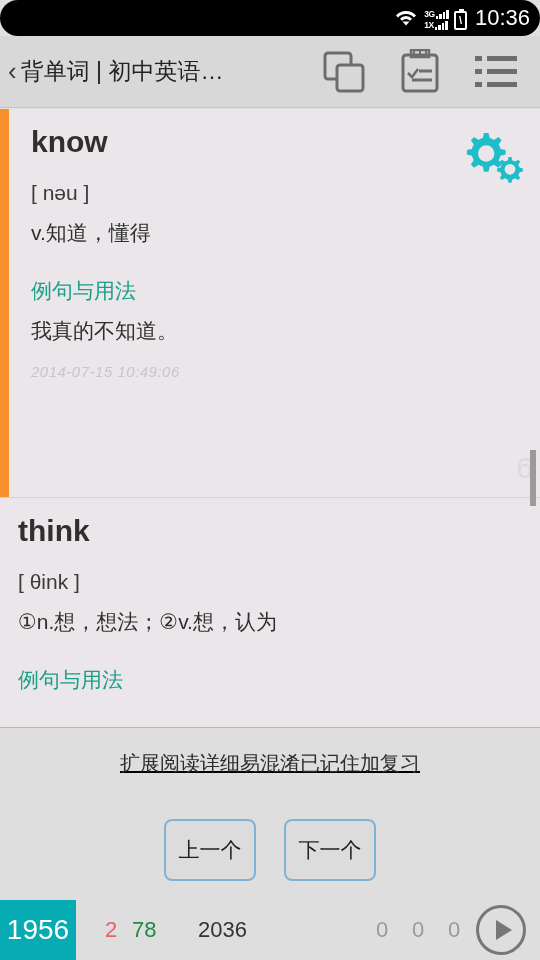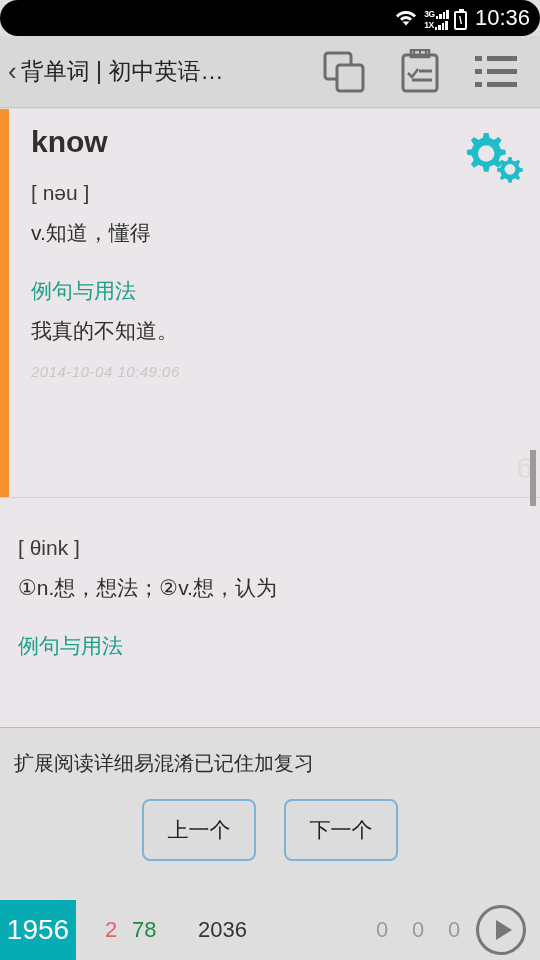--- a/index.html
+++ b/index.html
@@ -74,29 +74,30 @@
     position:absolute; right:4px; top:341px;
     width:6px; height:56px; background:#9a9a9a; border-radius:0;
   }
 
   
   .bottom-panel{
     position:absolute; left:0; right:0; bottom:60px; height:173px;
     background:#dedede; border-top:1px solid #b9b9b9;
   }
   .menu-row{
-    display:flex; align-items:center; justify-content:flex-start;
+    display:flex; align-items:center; justify-content:center;
     padding:22px 14px 0 14px;
+    text-decoration:underline;
   }
   .menu-item{ font-size:20px; color:#2b2b2b; white-space:nowrap; }
   .btn-row{ display:flex; justify-content:center; gap:28px; margin-top:22px; }
   .nav-btn{
-    width:114px; height:62px; border:2px solid #7eb3d6; border-radius:8px;
+    width:92px; height:62px; border:2px solid #7eb3d6; border-radius:8px;
     background:#dcdcdc; color:#1f1f1f; font-size:21px;
-    display:flex; align-items:center; justify-content:center;
+    display:flex; align-items:center; justify-content:center;margin-top:20px;
   }
 
   
   .bottombar{
     position:absolute; left:0; right:0; bottom:0; height:60px;
     background:#dedede; display:flex; align-items:center;
   }
   .count-main{
     width:76px; height:60px; background:#06abb3; color:#fff;
     display:flex; align-items:center; justify-content:center;
@@ -203,27 +204,28 @@
           <circle cx="24.2" cy="22.5" r="8.2" fill="#eae6e9"></circle>
           <path d="M46.5 26 l3 0 0.8 3.4 a9.5 9.5 0 0 1 2.9 1.2 l2.9-1.9 2.1 2.1 -1.9 2.9 a9.5 9.5 0 0 1 1.2 2.9 l3.4 0.8 0 3 -3.4 0.8 a9.5 9.5 0 0 1 -1.2 2.9 l1.9 2.9 -2.1 2.1 -2.9-1.9 a9.5 9.5 0 0 1 -2.9 1.2 l-0.8 3.4 -3 0 -0.8-3.4 a9.5 9.5 0 0 1 -2.9-1.2 l-2.9 1.9 -2.1-2.1 1.9-2.9 a9.5 9.5 0 0 1 -1.2-2.9 l-3.4-0.8 0-3 3.4-0.8 a9.5 9.5 0 0 1 1.2-2.9 l-1.9-2.9 2.1-2.1 2.9 1.9 a9.5 9.5 0 0 1 2.9-1.2 Z"></path>
           <circle cx="48" cy="38.3" r="5.4" fill="#eae6e9"></circle>
         </g>
       </svg>
     </span>
     <div class="phonetic">[ nəu ]</div>
     <div class="meaning">v.知道，懂得</div>
     <div class="ex-head">例句与用法</div>
     <div class="ex-cn">我真的不知道。</div>
-    <div class="timestamp">2014-10-04 10:49:06</div>
+    <div class="timestamp">2014-07-15 10:49:06</div>
     <div class="watermark">6</div>
   </div>
 
   <div class="card-sep"></div>
 
   <div class="card" style="padding-left:18px;">
+    <div class="word">think</div>
     <div class="phonetic">[ θink ]</div>
     <div class="meaning">①n.想，想法；②v.想，认为</div>
     <div class="ex-head">例句与用法</div>
   </div>
 
   <div class="scrollbar-thumb"></div>
 </div>
 
 <div class="bottom-panel">
   <div class="menu-row">

